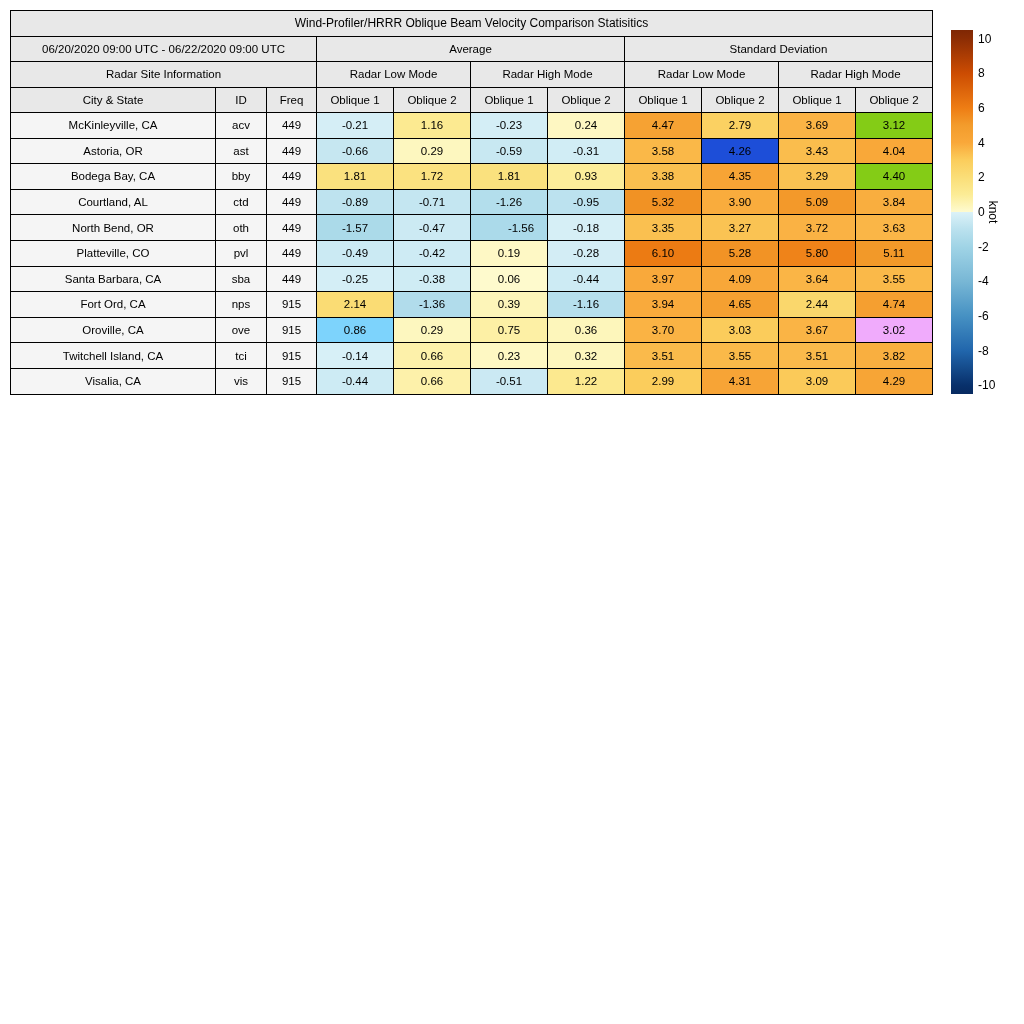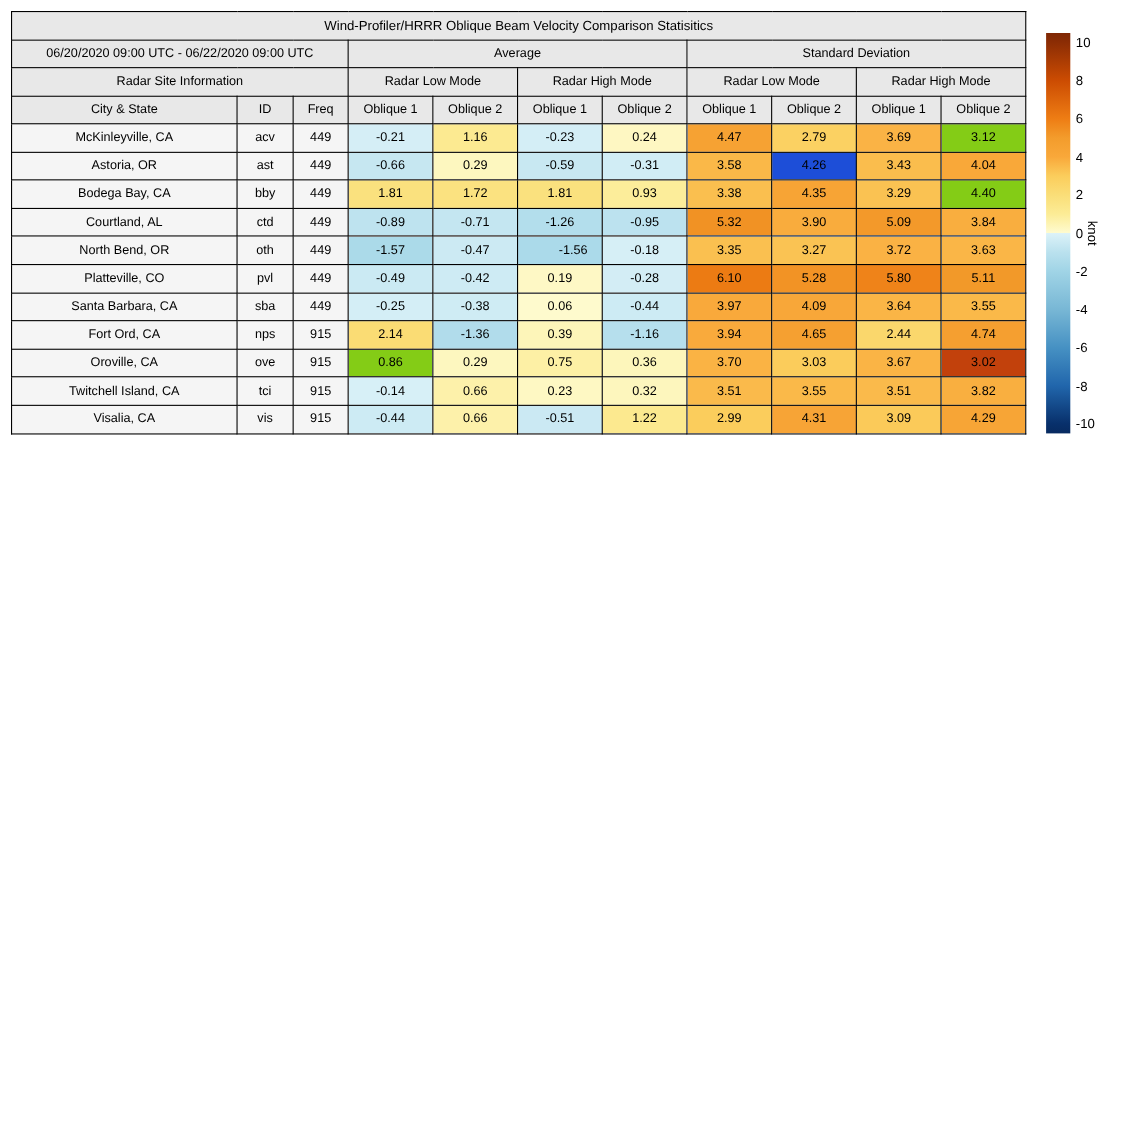--- a/index.html
+++ b/index.html
@@ -223,28 +223,28 @@
           <td style="background: rgb(182, 223, 237);">-1.16</td>
           <td style="background: rgb(249, 170, 60);">3.94</td>
           <td style="background: rgb(245, 160, 49);">4.65</td>
           <td style="background: rgb(250, 215, 108);">2.44</td>
           <td style="background: rgb(245, 159, 48);">4.74</td>
         </tr>
         <tr>
           <td class="label-cell">Oroville, CA</td>
           <td class="label-cell">ove</td>
           <td class="label-cell">915</td>
-          <td style="background: #84cc16;">0.86</td>
+          <td style="background: #7dd3fc;">0.86</td>
           <td style="background: rgb(253, 247, 191);">0.29</td>
           <td style="background: rgb(253, 240, 165);">0.75</td>
           <td style="background: rgb(253, 246, 187);">0.36</td>
           <td style="background: rgb(250, 179, 68);">3.70</td>
           <td style="background: rgb(251, 204, 91);">3.03</td>
           <td style="background: rgb(250, 180, 69);">3.67</td>
-          <td style="background: #c2410c;">3.02</td>
+          <td style="background: #f0abfc;">3.02</td>
         </tr>
         <tr>
           <td class="label-cell">Twitchell Island, CA</td>
           <td class="label-cell">tci</td>
           <td class="label-cell">915</td>
           <td style="background: rgb(215, 240, 247);">-0.14</td>
           <td style="background: rgb(253, 241, 170);">0.66</td>
           <td style="background: rgb(254, 248, 195);">0.23</td>
           <td style="background: rgb(253, 246, 189);">0.32</td>
           <td style="background: rgb(250, 186, 75);">3.51</td>

